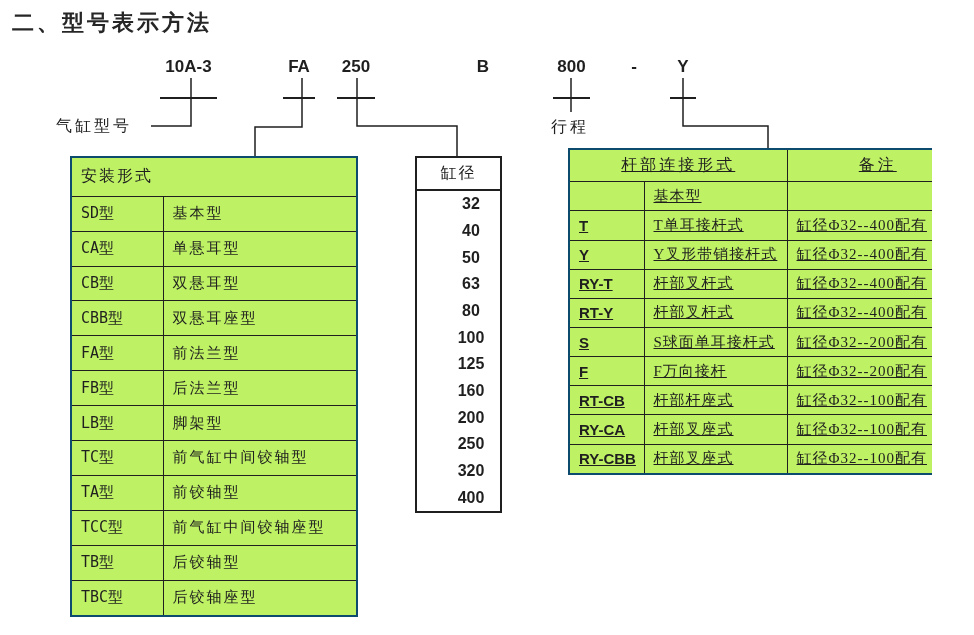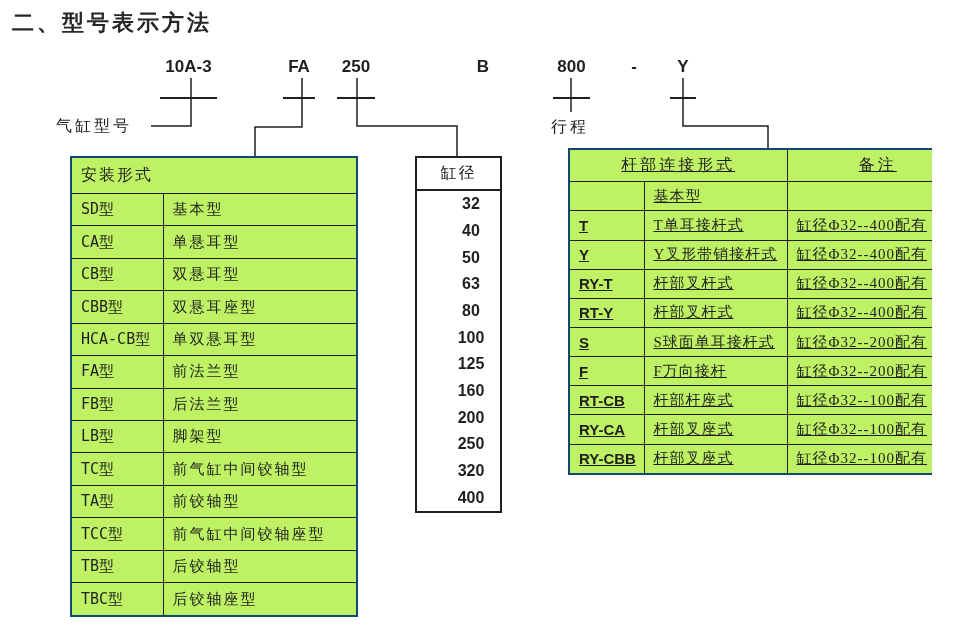--- a/index.html
+++ b/index.html
@@ -197,24 +197,20 @@
       <td class="code">CA型</td>
       <td class="desc">单悬耳型</td>
     </tr>
     <tr>
       <td class="code">CB型</td>
       <td class="desc">双悬耳型</td>
     </tr>
     <tr>
       <td class="code">CBB型</td>
       <td class="desc">双悬耳座型</td>
-    </tr>
-    <tr>
-      <td class="code">HCA-CB型</td>
-      <td class="desc">单双悬耳型</td>
     </tr>
     <tr>
       <td class="code">FA型</td>
       <td class="desc">前法兰型</td>
     </tr>
     <tr>
       <td class="code">FB型</td>
       <td class="desc">后法兰型</td>
     </tr>
     <tr>

